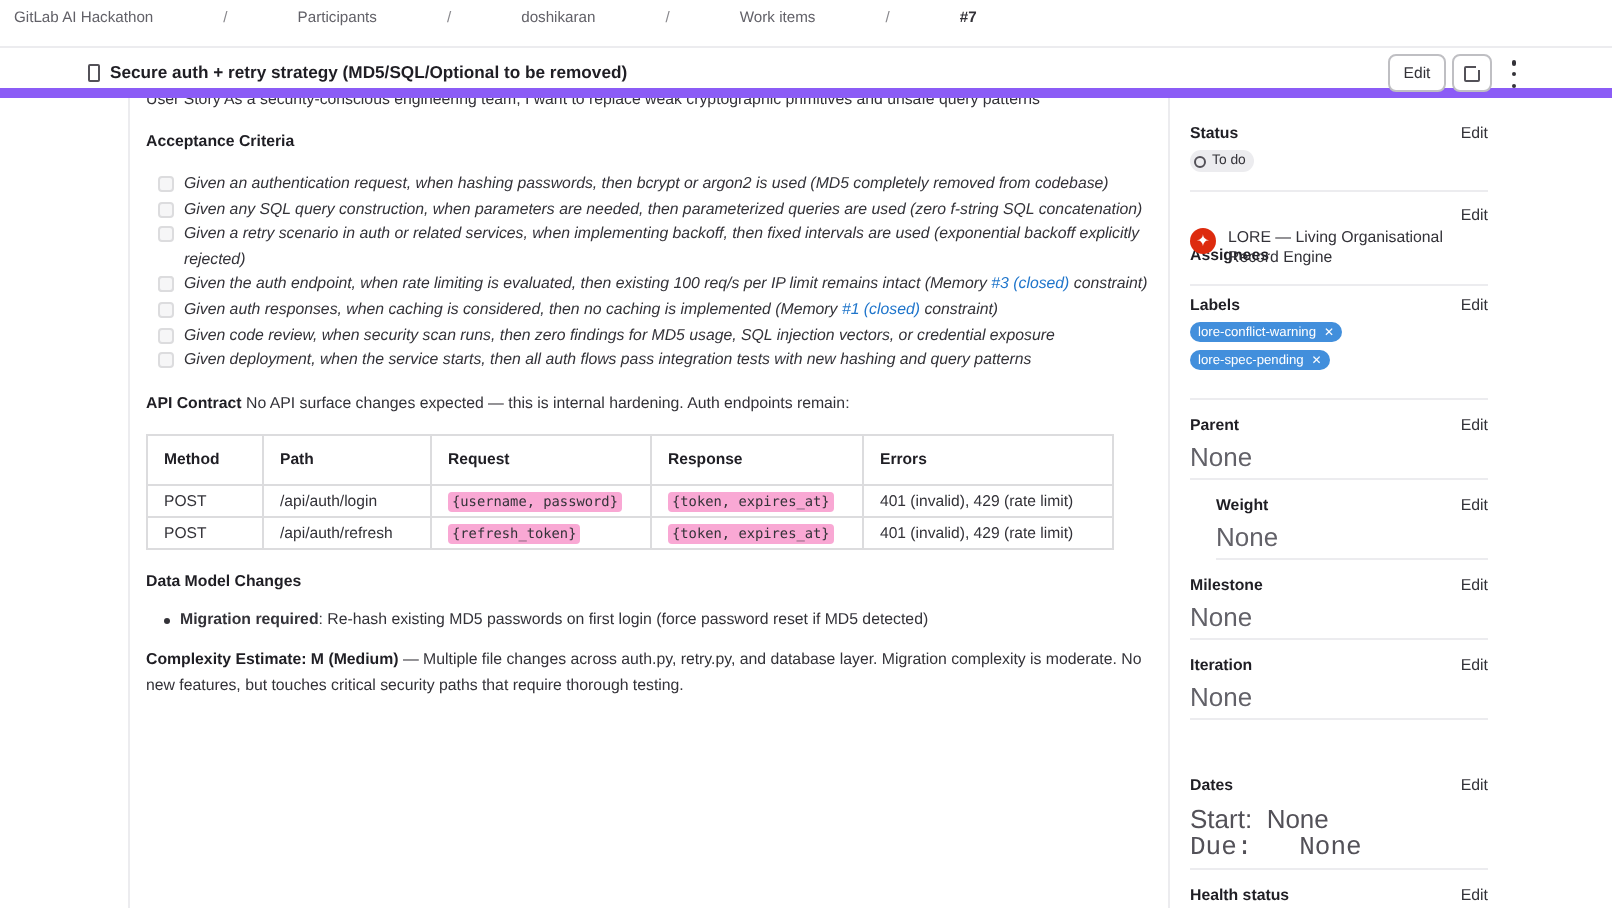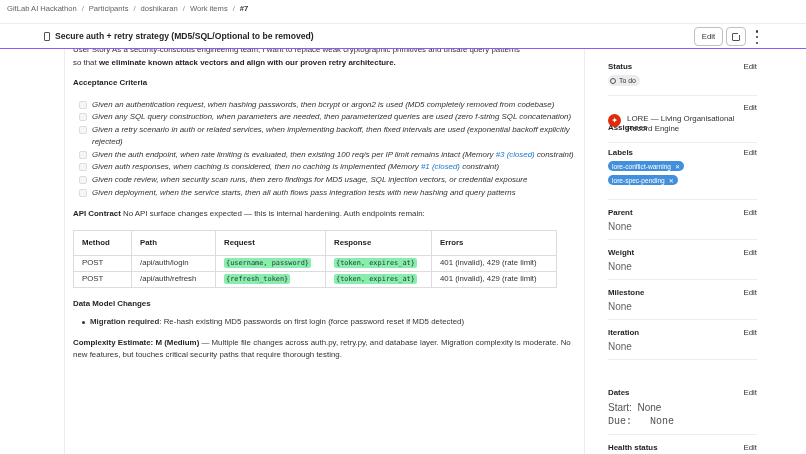--- a/index.html
+++ b/index.html
@@ -1,23 +1,23 @@
 <!DOCTYPE html>
 <html><head>
 <meta charset="utf-8">
 <style>
   * { box-sizing: border-box; margin: 0; padding: 0; }
   html, body { width: 806px; height: 454px; overflow: hidden; background: #fff; }
   body { font-family: "Liberation Sans", "DejaVu Sans", sans-serif; color: #333238; font-size: 8.5px; position: relative; }
 
-  .breadcrumb { position: absolute; left: 0; top: 0; width: 806px; height: 17px; display: flex; align-items: center; padding-left: 7px; font-size: 7.6px; color: #626168; background: #fff; }
+  .breadcrumb { position: absolute; left: 0; top: 0; width: 806px; height: 17px; display: flex; align-items: center; padding-left: 7px; font-size: 7.6px; color: #626168; background: #fff; gap: 30px; }
   .breadcrumb .sep { margin: 0 5px; color: #89888d; }
   .breadcrumb .current { font-weight: bold; color: #333238; }
 
-  .sticky-header { position: absolute; left: 0; top: 23px; width: 806px; height: 26px; border-top: 1px solid #ececef; border-bottom: 1px solid #8b5cf6; background: #fff; z-index: 5; display: flex; align-items: center; }
+  .sticky-header { position: absolute; left: 0; top: 23px; width: 806px; height: 26px; border-top: 1px solid #ececef; border-bottom: 5px solid #8b5cf6; background: #fff; z-index: 5; display: flex; align-items: center; }
   .sticky-header .type-icon { position: absolute; left: 44px; top: 8px; width: 6px; height: 9px; border: 1px solid #535158; border-radius: 1px; }
   .sticky-header .title { position: absolute; left: 55px; top: 7px; font-size: 8.6px; font-weight: bold; color: #1f1e24; }
   .hdr-btn { position: absolute; top: 3px; height: 19px; border: 1px solid #bfbfc3; border-radius: 4px; background: #fff; font-size: 7.8px; color: #333238; display: flex; align-items: center; justify-content: center; font-family: "Liberation Sans", sans-serif; }
   .hdr-edit { left: 694px; width: 29px; }
   .hdr-todo { left: 726px; width: 20px; }
   .hdr-todo .box { width: 8px; height: 8px; border: 1.2px solid #535158; border-radius: 1px; position: relative; }
   .hdr-todo .box::after { content: ""; position: absolute; right: -2px; top: -2px; width: 3px; height: 3px; background: #fff; }
   .hdr-more { position: absolute; left: 754px; top: 6px; width: 6px; height: 14px; display: flex; flex-direction: column; justify-content: space-between; align-items: center; }
   .hdr-more span { width: 2.5px; height: 2.5px; background: #333238; border-radius: 50%; }
 
@@ -28,31 +28,31 @@
   .h { font-weight: bold; font-size: 7.9px; color: #1f1e24; }
 
   .task-list { list-style: none; margin-top: 9px; font-style: italic; }
   .task { position: relative; padding-left: 19px; font-size: 7.9px; line-height: 12.6px; color: #333238; }
   .task .cb { position: absolute; left: 6px; top: 2px; width: 8px; height: 8px; border: 1px solid #dcdcde; border-radius: 2px; background: #f6f6f7; }
   .task a { color: #1f75cb; text-decoration: none; }
 
   table.api { border-collapse: collapse; margin-top: 9px; font-size: 7.8px; }
   table.api th, table.api td { border: 1px solid #dcdcde; padding: 0 8px; text-align: left; height: 16px; white-space: nowrap; }
   table.api th { font-weight: bold; color: #1f1e24; height: 25px; }
-  code { font-family: "DejaVu Sans Mono", "Liberation Mono", monospace; font-size: 6.9px; background: #86efac; border-radius: 2px; padding: 1px 2px; color: #333238; }
+  code { font-family: "DejaVu Sans Mono", "Liberation Mono", monospace; font-size: 6.9px; background: #f9a8d4; border-radius: 2px; padding: 1px 2px; color: #333238; }
 
   ul.bullets { list-style: none; margin-top: 6px; padding-left: 17px; }
   ul.bullets li { position: relative; font-size: 7.9px; line-height: 12.5px; }
   ul.bullets li::before { content: ""; position: absolute; left: -8px; top: 5px; width: 3px; height: 3px; background: #333238; border-radius: 50%; }
 
-  .sidebar { position: absolute; left: 608px; top: 49px; width: 149px; height: 405px; }
+  .sidebar { position: absolute; left: 595px; top: 49px; width: 149px; height: 405px; }
   .sb-section { position: relative; border-bottom: 1px solid #ececef; }
   .sb-title { position: absolute; left: 0; font-weight: bold; font-size: 7.9px; color: #1f1e24; }
   .sb-edit { position: absolute; right: 0; font-size: 7.9px; color: #333238; cursor: pointer; }
-  .sb-val { position: absolute; left: 0; font-size: 10px; color: #626168; }
+  .sb-val { position: absolute; left: 0; font-size: 13px; color: #626168; }
 
   .status-badge { position: absolute; left: 0; top: 26px; height: 11px; padding: 0 4px 0 2px; background: #ececef; border-radius: 6px; display: flex; align-items: center; font-size: 6.9px; color: #333238; }
   .status-badge .ring { width: 6px; height: 6px; border: 1px solid #535158; border-radius: 50%; margin-right: 3px; }
 
   .avatar { position: absolute; left: 0; top: 18px; width: 13px; height: 13px; border-radius: 50%; background: #dd2b0e; color: #fff; font-size: 8px; display: flex; align-items: center; justify-content: center; font-weight: bold; }
   .assignee-name { position: absolute; left: 19px; top: 18px; font-size: 7.9px; line-height: 9.5px; color: #333238; width: 130px; }
 
   .label-pill { position: absolute; left: 0; height: 10px; padding: 0 4px; border-radius: 5px; background: #428fdc; color: #fff; font-size: 6.6px; display: flex; align-items: center; white-space: nowrap; }
   .label-pill .x { margin-left: 4px; font-size: 6px; }
 </style>
@@ -82,21 +82,20 @@
     <span></span>
       <span></span>
       <span></span>
   </div>
 </header>
 
 <main class="content-panel">
   <div class="content-inner">
     <div class="p">
       <div>User Story As a security-conscious engineering team, I want to replace weak cryptographic primitives and unsafe query patterns</div>
-      <div><span>so that </span><b>we eliminate known attack vectors and align with our proven retry architecture.</b></div>
     </div>
 
     <div class="h" style="margin-top:8px;">Acceptance Criteria</div>
 
     <ul class="task-list">
       <li class="task"><span class="cb"></span><span>Given an authentication request, when hashing passwords, then bcrypt or argon2 is used (MD5 completely removed from codebase)</span></li>
       <li class="task"><span class="cb"></span><span>Given any SQL query construction, when parameters are needed, then parameterized queries are used (zero f-string SQL concatenation)</span></li>
       <li class="task"><span class="cb"></span><span>Given a retry scenario in auth or related services, when implementing backoff, then fixed intervals are used (exponential backoff explicitly rejected)</span></li>
       <li class="task"><span class="cb"></span></li>
       <li class="task"><span class="cb"></span><span>Given the auth endpoint, when rate limiting is evaluated, then existing 100 req/s per IP limit remains intact (Memory </span><a>#3 (closed)</a><span> constraint)</span></li>
@@ -173,21 +172,21 @@
         <span class="x">✕</span>
       </span>
   </section>
 
   <section class="sb-section" style="height:40px;">
     <span class="sb-title" style="top:8px;">Parent</span>
     <span class="sb-edit" style="top:8px;">Edit</span>
     <span class="sb-val" style="top:21px;">None</span>
   </section>
 
-  <section class="sb-section" style="height:40px;">
+  <section class="sb-section" style="height:40px;margin-left:13px;">
     <span class="sb-title" style="top:8px;">Weight</span>
     <span class="sb-edit" style="top:8px;">Edit</span>
     <span class="sb-val" style="top:21px;">None</span>
   </section>
 
   <section class="sb-section" style="height:40px;">
     <span class="sb-title" style="top:8px;">Milestone</span>
     <span class="sb-edit" style="top:8px;">Edit</span>
     <span class="sb-val" style="top:21px;">None</span>
   </section>

